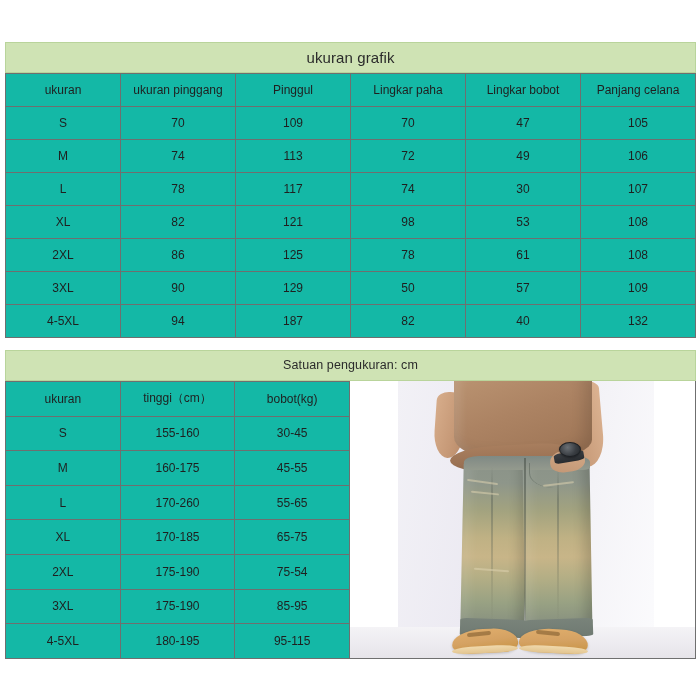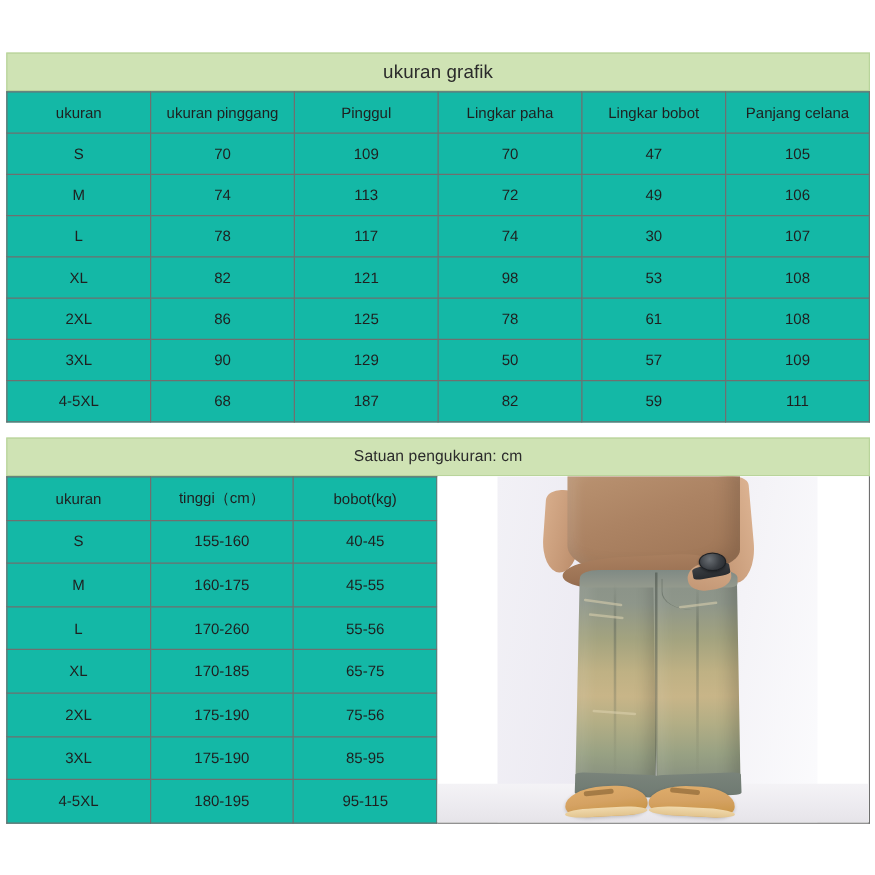--- a/index.html
+++ b/index.html
@@ -355,25 +355,25 @@
         <tr>
           <td>3XL</td>
           <td>90</td>
           <td>129</td>
           <td>50</td>
           <td>57</td>
           <td>109</td>
         </tr>
         <tr>
           <td>4-5XL</td>
-          <td>68</td>
+          <td>94</td>
           <td>187</td>
           <td>82</td>
-          <td>59</td>
-          <td>111</td>
+          <td>40</td>
+          <td>132</td>
         </tr>
       </tbody>
     </table>
   </div>
 
   <div id="bottom-block">
 
     <div class="banner small">
       <span>Satuan pengukuran: cm</span>
     </div>
@@ -384,41 +384,41 @@
         <table class="grid" id="size2-table">
           <tbody>
             <tr>
               <td class="head">ukuran</td>
               <td class="head">tinggi（cm）</td>
               <td class="head">bobot(kg)</td>
             </tr>
             <tr>
               <td>S</td>
               <td>155-160</td>
-              <td>40-45</td>
+              <td>30-45</td>
             </tr>
             <tr>
               <td>M</td>
               <td>160-175</td>
               <td>45-55</td>
             </tr>
             <tr>
               <td>L</td>
               <td>170-260</td>
-              <td>55-56</td>
+              <td>55-65</td>
             </tr>
             <tr>
               <td>XL</td>
               <td>170-185</td>
               <td>65-75</td>
             </tr>
             <tr>
               <td>2XL</td>
               <td>175-190</td>
-              <td>75-56</td>
+              <td>75-54</td>
             </tr>
             <tr>
               <td>3XL</td>
               <td>175-190</td>
               <td>85-95</td>
             </tr>
             <tr>
               <td>4-5XL</td>
               <td>180-195</td>
               <td>95-115</td>

